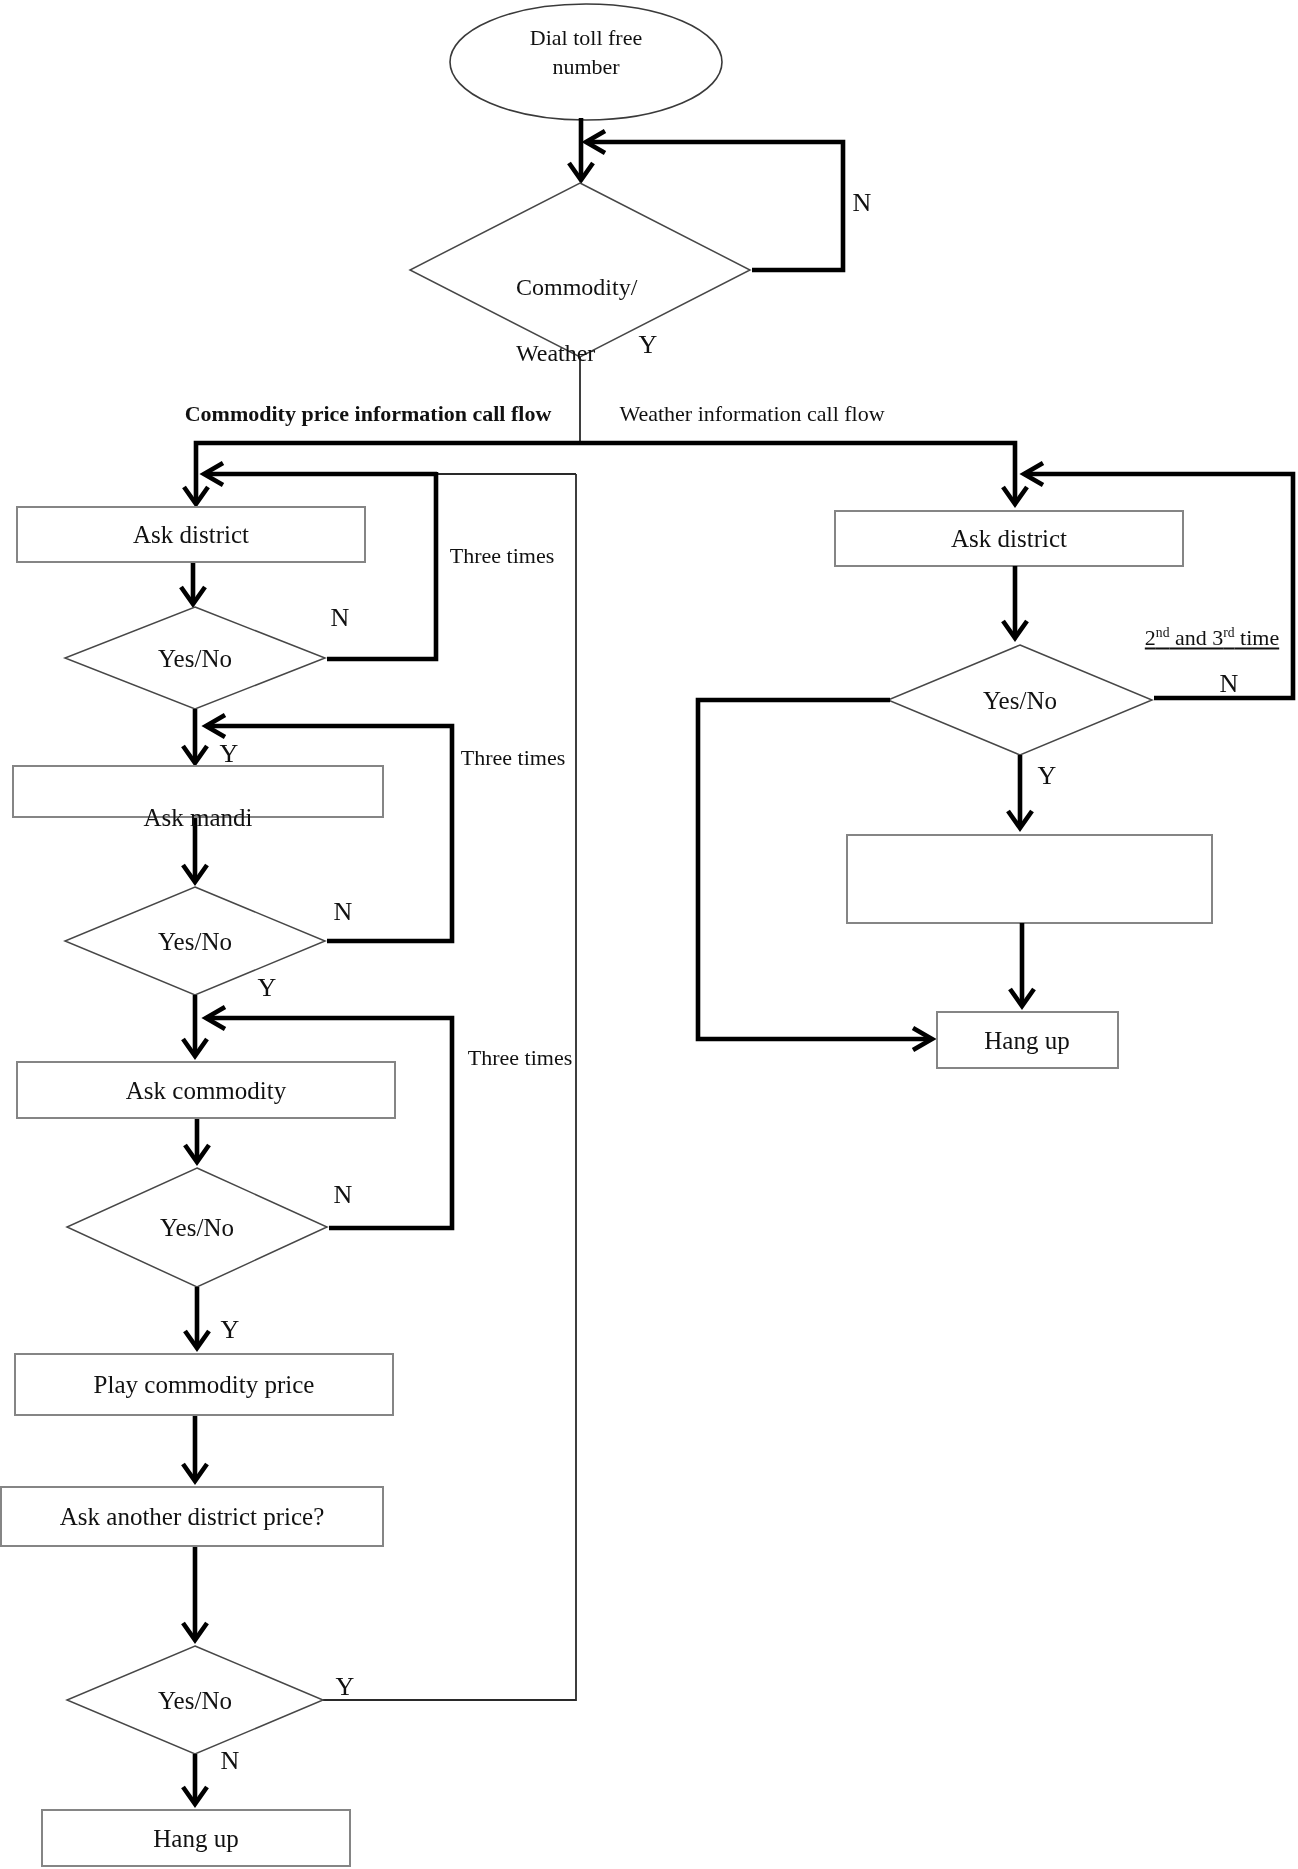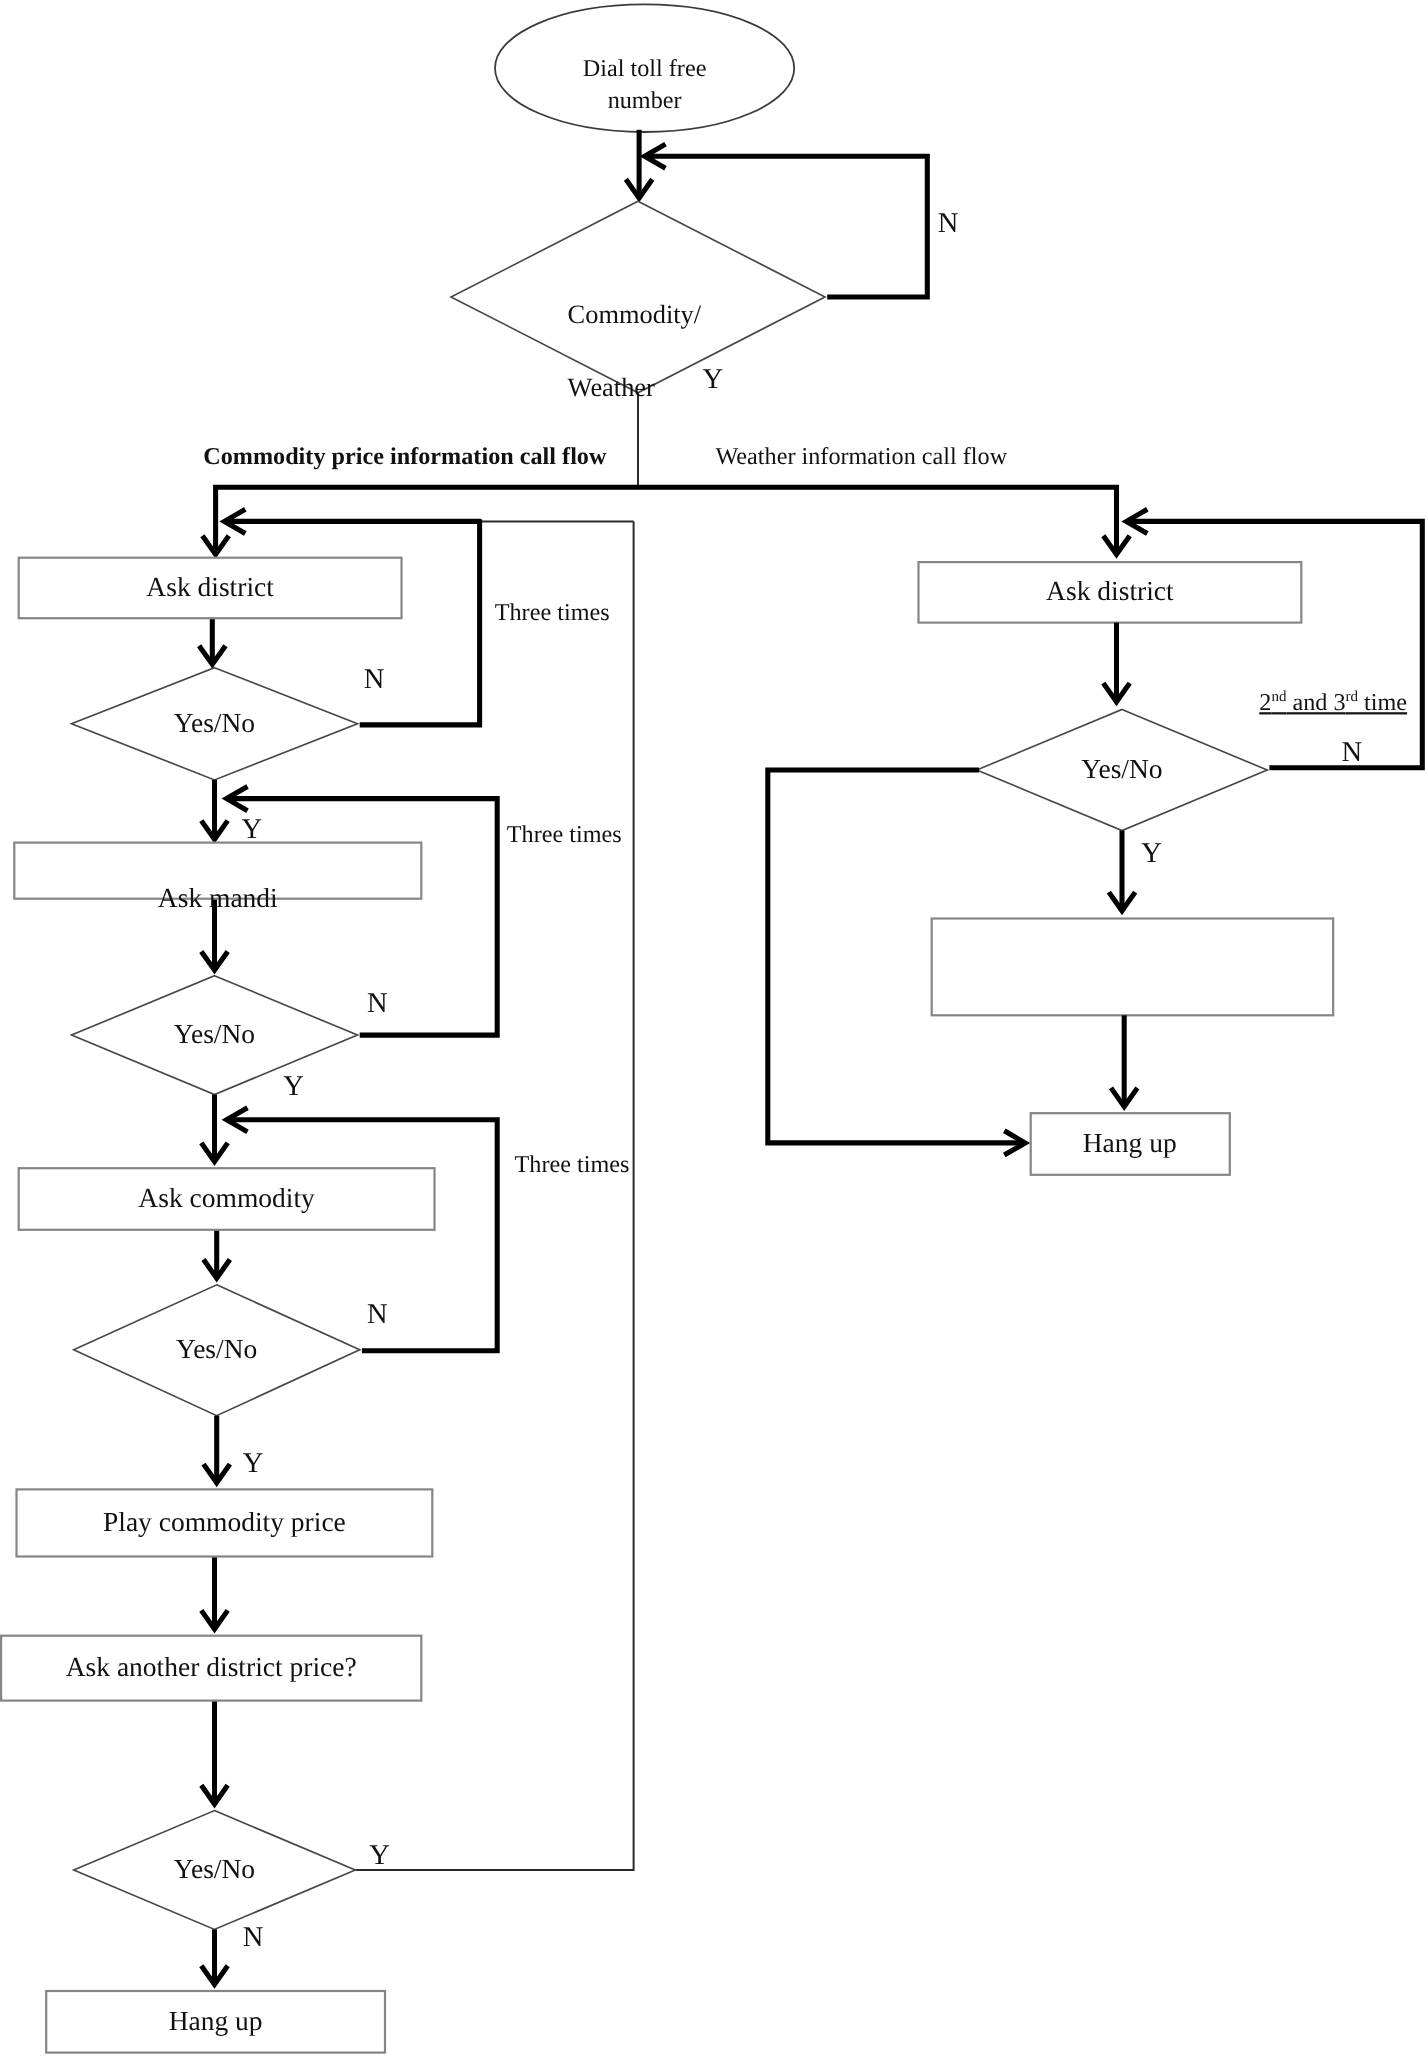--- a/index.html
+++ b/index.html
@@ -92,33 +92,33 @@
     <path class="thick" d="M 1020 755 V 825"></path>
     <path class="head" d="M 1008 811 L 1020 828 L 1032 811"></path>
     <path class="thick" d="M 890 700 L 698 700 L 698 1039 L 928 1039"></path>
     <path class="head" d="M 913 1028 L 932 1039 L 913 1050"></path>
     <rect class="box" x="847" y="835" width="365" height="88"></rect>
     <path class="thick" d="M 1022 923 V 1003"></path>
     <path class="head" d="M 1010 989 L 1022 1006 L 1034 989"></path>
     <rect class="box" x="937" y="1012" width="181" height="56"></rect>
   </svg>
 
-  <div class="lbl c t22" style="left:586px;top:76px;">Dial toll free
+  <div class="lbl c t22" style="left:586px;top:52px;">Dial toll free
 number</div>
 
   <div class="lbl t24" style="left:516px;top:238px;line-height:33px;">
     <div>Commodity/</div>
     <div>Weather</div>
   </div>
 
   <div class="lbl yn" style="left:862px;top:203px;">N</div>
   <div class="lbl yn" style="left:648px;top:345px;">Y</div>
 
   <div class="lbl c t22" style="left:368px;top:414px;font-weight:bold;">Commodity price information call flow</div>
-  <div class="lbl c t22" style="left:752px;top:414px;margin-left:31px;">Weather information call flow</div>
+  <div class="lbl c t22" style="left:752px;top:414px;">Weather information call flow</div>
 
   <div class="lbl c t23" style="left:191px;top:534px;">Ask district</div>
   <div class="lbl c t22" style="left:502px;top:556px;">Three times</div>
   <div class="lbl c t23" style="left:195px;top:658px;">Yes/No</div>
   <div class="lbl yn" style="left:340px;top:618px;">N</div>
   <div class="lbl yn" style="left:229px;top:754px;">Y</div>
 
   <div class="lbl c t23" style="left:198px;top:791px;margin-top:26px;">Ask mandi</div>
   <div class="lbl c t22" style="left:513px;top:758px;">Three times</div>
   <div class="lbl c t23" style="left:195px;top:941px;">Yes/No</div>

